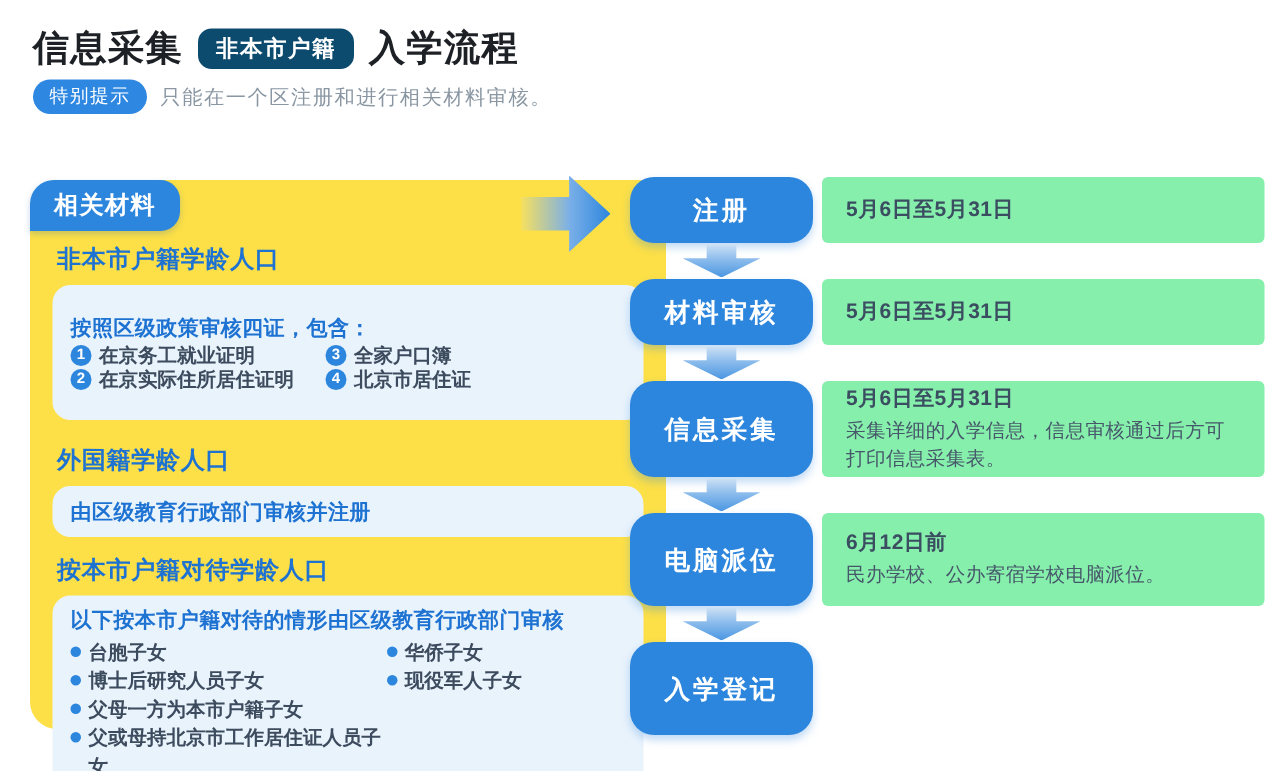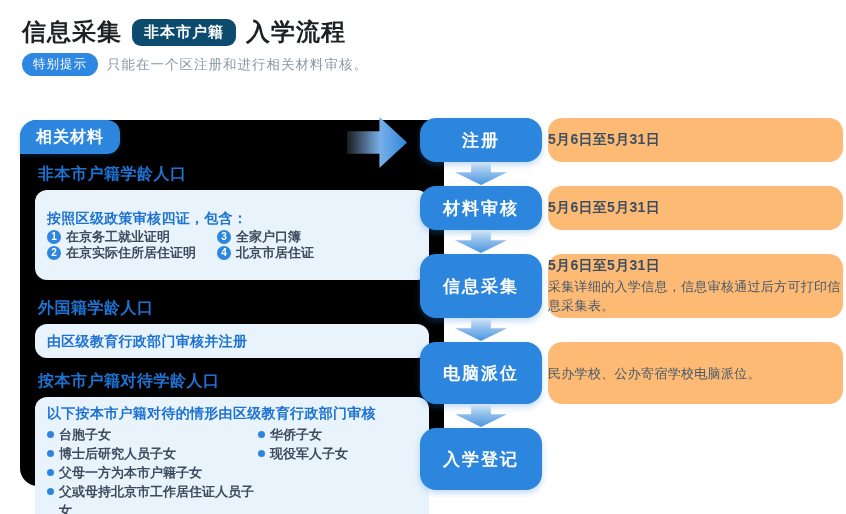--- a/index.html
+++ b/index.html
@@ -8,21 +8,21 @@
 
   
   .header{position:absolute;left:22px;top:16px;display:flex;align-items:center;gap:10px;}
   .title{font-size:24px;font-weight:bold;color:#1d2126;letter-spacing:1px;}
   .hdr-badge{background:#0c4a6e;color:#ffffff;font-size:15px;font-weight:bold;padding:4px 12px;border-radius:9px;letter-spacing:1px;}
   .tipline{position:absolute;left:22px;top:53px;display:flex;align-items:center;gap:9px;}
   .tip-badge{background:#2e87e0;color:#ffffff;font-size:12.5px;padding:3px 11px;border-radius:999px;letter-spacing:1px;}
   .tip-text{color:#8a97a3;font-size:13.5px;letter-spacing:1px;}
 
   
-  .panel{position:absolute;left:20px;top:120px;width:424px;height:366px;background:#000000;border-radius:18px;}
+  .panel{position:absolute;left:20px;top:120px;width:424px;height:366px;background:#fde047;border-radius:18px;}
   .panel-tab{position:absolute;left:0;top:0;width:100px;height:34px;background:#2d86dd;color:#ffffff;
     font-weight:bold;font-size:16px;display:flex;align-items:center;justify-content:center;
     border-radius:16px 13px 13px 0;letter-spacing:1px;box-shadow:0 2px 4px rgba(30,100,180,.25);}
   .panel-inner{position:absolute;left:15px;right:15px;top:44px;}
   .sec-heading{color:#1d72d2;font-weight:bold;font-size:16px;line-height:20px;margin:0 0 6px 3px;letter-spacing:.5px;}
   .sec-heading.m2{margin-top:18px;}
   .sec-heading.m3{margin-top:13px;}
   .sub-box{background:#e9f3fc;border-radius:12px;padding:19px 12px;}
   .box-title{color:#1d72d2;font-weight:bold;font-size:14px;line-height:18px;letter-spacing:.3px;}
   .cert-grid{display:grid;grid-template-columns:170px 1fr;margin-top:2px;}
@@ -42,21 +42,21 @@
     background:linear-gradient(90deg,rgba(213,231,247,.12) 0%,#79afe8 55%,#2d86dd 100%);
     clip-path:polygon(0 28%,54% 28%,54% 0,100% 50%,54% 100%,54% 72%,0 72%);}
 
   
   .flow{position:absolute;left:420px;top:118px;width:423px;}
   .step{display:flex;gap:6px;}
   .h44{height:44px;} .h64{height:64px;} .h62{height:62px;}
   .pill{flex:0 0 122px;background:#2d86dd;border-radius:16px;color:#ffffff;font-weight:bold;font-size:17px;
     display:flex;align-items:center;justify-content:center;letter-spacing:2px;
     box-shadow:0 3px 6px rgba(45,134,221,.30);}
-  .info{flex:1;background:#fdba74;border-radius:14px;padding:0 0;display:flex;flex-direction:column;justify-content:center;}
+  .info{flex:1;background:#86efac;border-radius:4px;padding:0 16px;display:flex;flex-direction:column;justify-content:center;}
   .date{font-weight:bold;font-size:14px;color:#3b4d61;letter-spacing:.3px;}
   .desc{font-size:13px;color:#46576a;line-height:1.42;margin-top:3px;letter-spacing:.3px;}
   .arrow-down{width:52px;height:22px;margin:1px 0 1px 35px;
     background:linear-gradient(180deg,#cde1f5 0%,#8cbcec 45%,#4a96e2 100%);
     clip-path:polygon(31% 0,69% 0,69% 42%,100% 42%,50% 100%,0 42%,31% 42%);}
 </style>
 </head>
 <body>
 
 <div class="canvas">
@@ -166,20 +166,21 @@
       <div class="info">
         <div class="date">5月6日至5月31日</div>
         <div class="desc">采集详细的入学信息，信息审核通过后方可打印信息采集表。</div>
       </div>
     </div>
     <div class="arrow-down"></div>
 
     <div class="step h62">
       <div class="pill">电脑派位</div>
       <div class="info">
+        <div class="date">6月12日前</div>
         <div class="desc">民办学校、公办寄宿学校电脑派位。</div>
       </div>
     </div>
     <div class="arrow-down"></div>
 
     <div class="step h62">
       <div class="pill">入学登记</div>
     </div>
 
   </div>

